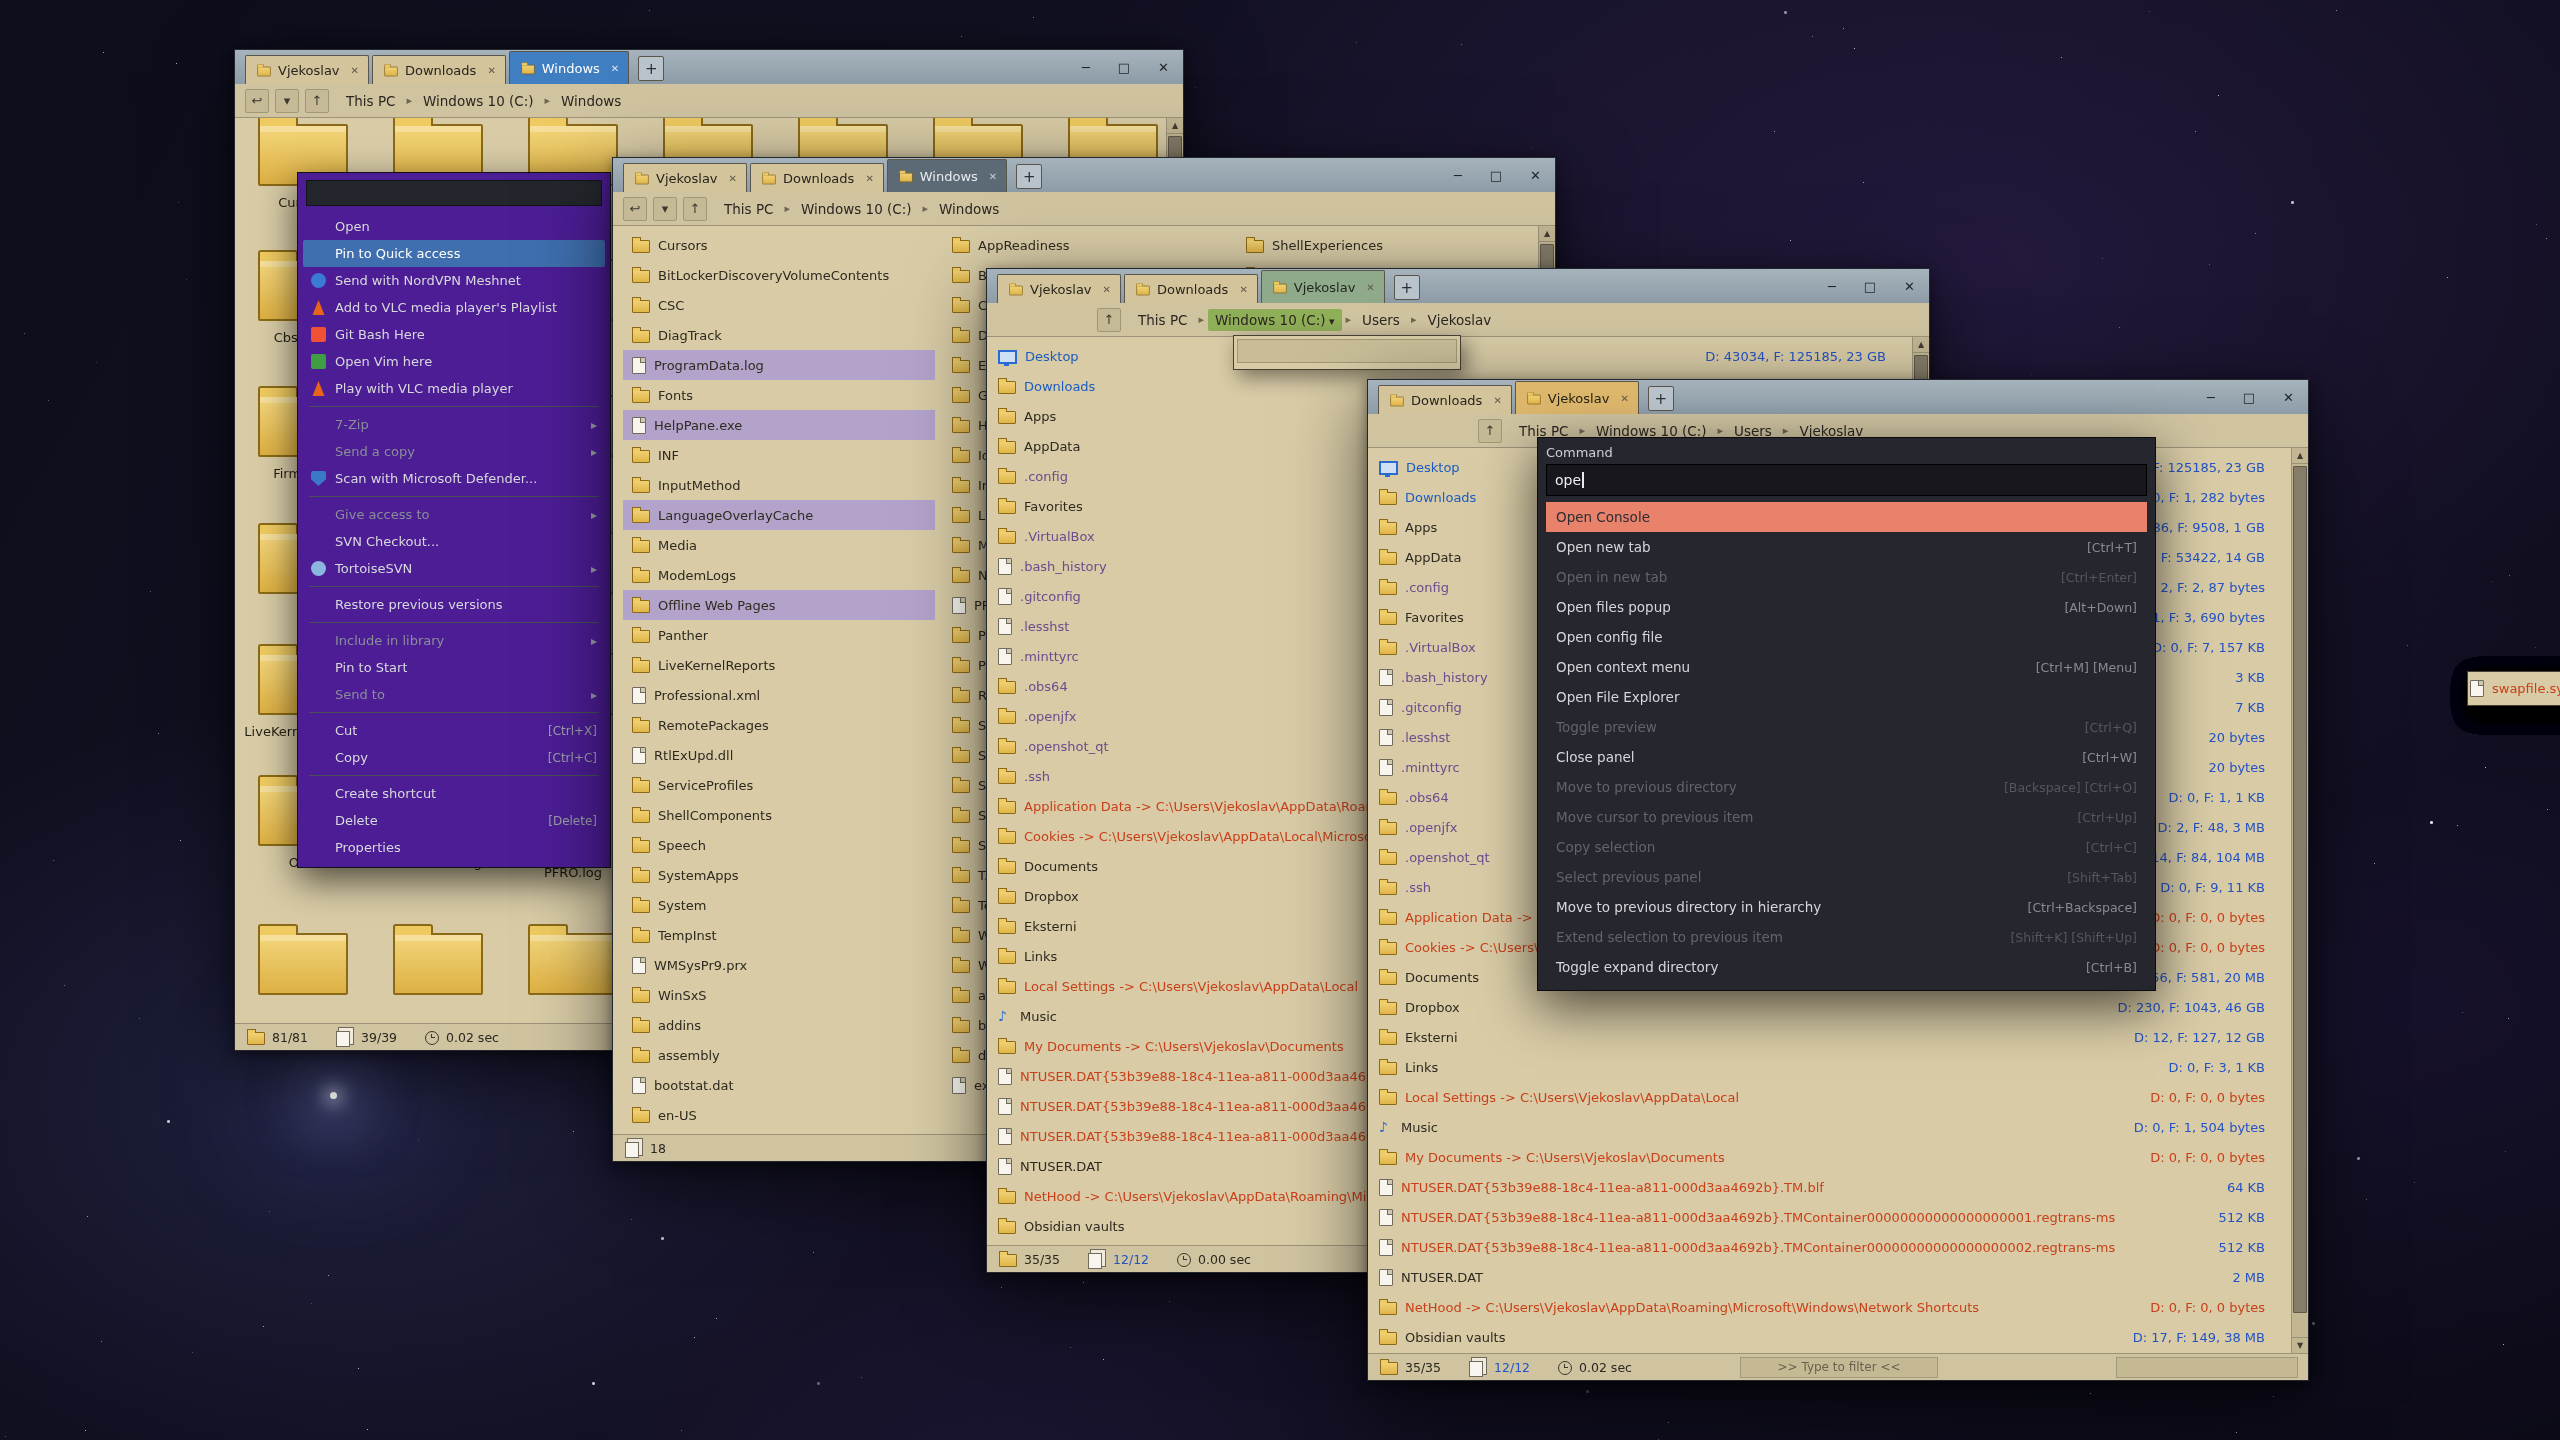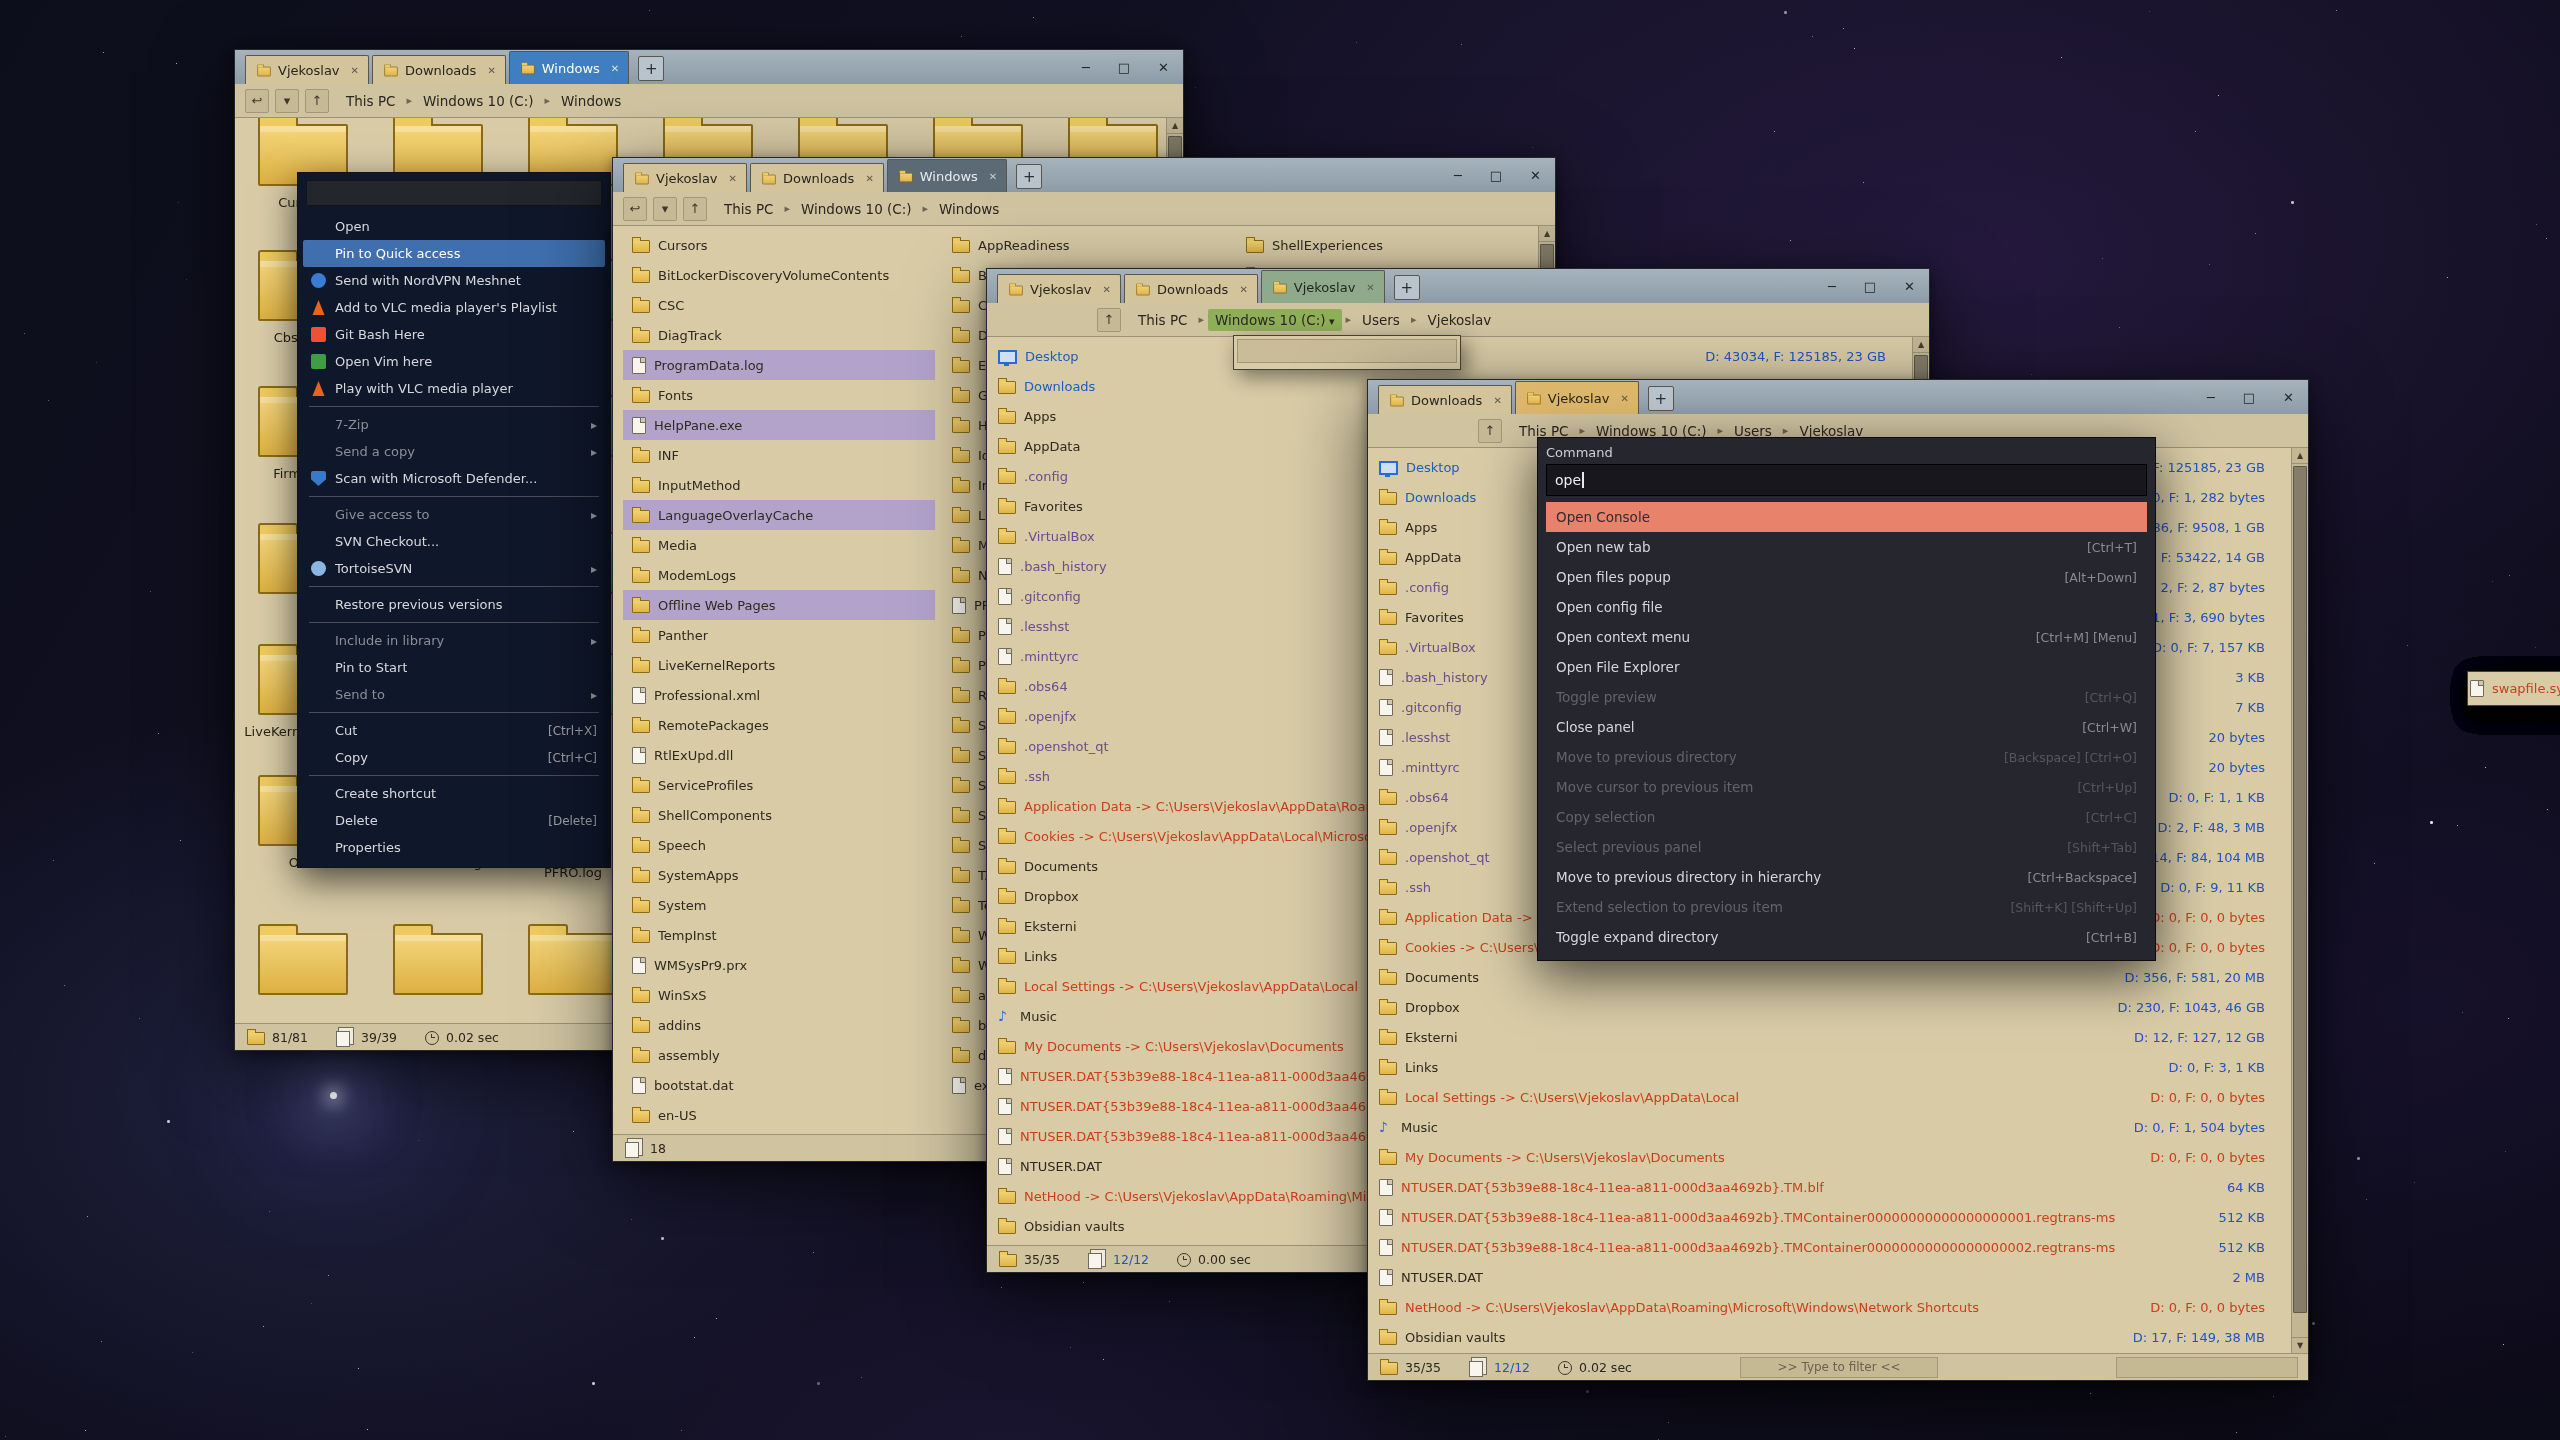--- a/index.html
+++ b/index.html
@@ -104,21 +104,21 @@
 
   
   .bigicon{position:absolute;width:120px;text-align:center}
   .bf-shape{width:86px;height:58px;margin:0 auto;background:linear-gradient(#f3d67c,#ddb043);border:2px solid #8a6a18;border-radius:2px;
     position:relative;box-shadow:inset 0 6px 0 rgba(255,255,255,.25)}
   .bf-shape::before{content:"";position:absolute;top:-11px;left:-2px;width:36px;height:9px;background:#eeca60;border:2px solid #8a6a18;border-bottom:none;border-radius:3px 3px 0 0}
   .bf-file{width:56px;height:68px;margin:0 auto;background:#f7f5ee;border:2px solid #6f6a5c;border-radius:2px}
   .bf-label{margin-top:9px;font-size:13px;color:#241f15;white-space:nowrap;overflow:hidden;text-align:center}
 
   
-  .ctxmenu{position:absolute;left:297px;top:172px;width:302px;z-index:15;background:#0f172a;border:1px solid #101317;
+  .ctxmenu{position:absolute;left:297px;top:172px;width:302px;z-index:15;background:#4c1d95;border:1px solid #101317;
     box-shadow:0 12px 34px rgba(0,0,0,.65);padding:6px 5px}
   .ctx-filter{height:24px;margin:1px 3px 7px;background:#23262c;border:1px solid #121418}
   .ctx-item{display:flex;align-items:center;height:27px;padding:0 8px;font-size:13px;color:#d8d9dd;border-radius:2px}
   .ctx-item.hl{background:var(--menu-highlight);color:#fff}
   .ctx-item.dim{color:#8a8e97}
   .mi{width:15px;height:15px;margin-right:9px;flex:none;border-radius:2px}
   .mi-nordvpn{background:#3a7bd5;border-radius:50%}
   .mi-vlc{background:#e8641a;clip-path:polygon(50% 0,90% 100%,10% 100%)}
   .mi-git{background:#f05033}
   .mi-vim{background:#3f9e44}
@@ -1247,20 +1247,24 @@
     <span class="caret"></span>
   </div>
   <div class="pal-list">
       <div class="pal-item sel">
         <span class="pal-label">Open Console</span>
       </div>
       <div class="pal-item">
         <span class="pal-label">Open new tab</span>
         <span class="sc">[Ctrl+T]</span>
       </div>
+      <div class="pal-item dis">
+        <span class="pal-label">Open in new tab</span>
+        <span class="sc">[Ctrl+Enter]</span>
+      </div>
       <div class="pal-item">
         <span class="pal-label">Open files popup</span>
         <span class="sc">[Alt+Down]</span>
       </div>
       <div class="pal-item">
         <span class="pal-label">Open config file</span>
       </div>
       <div class="pal-item">
         <span class="pal-label">Open context menu</span>
         <span class="sc">[Ctrl+M] [Menu]</span>

